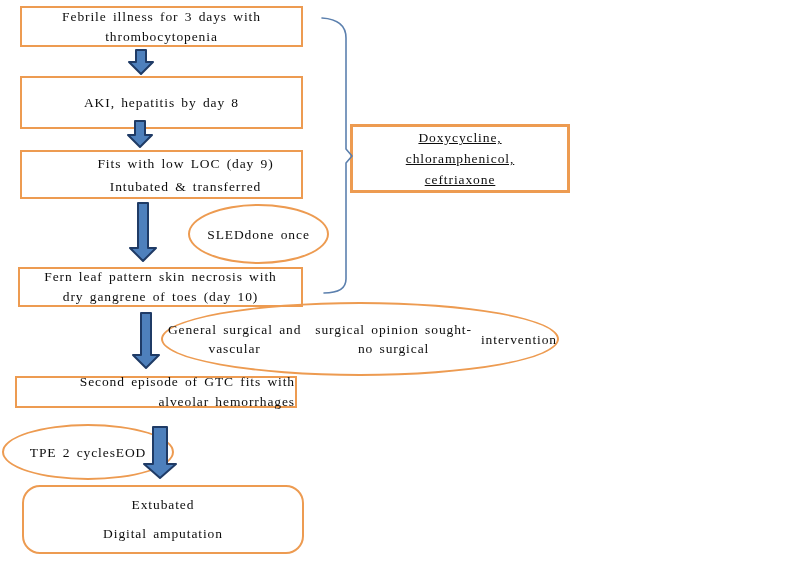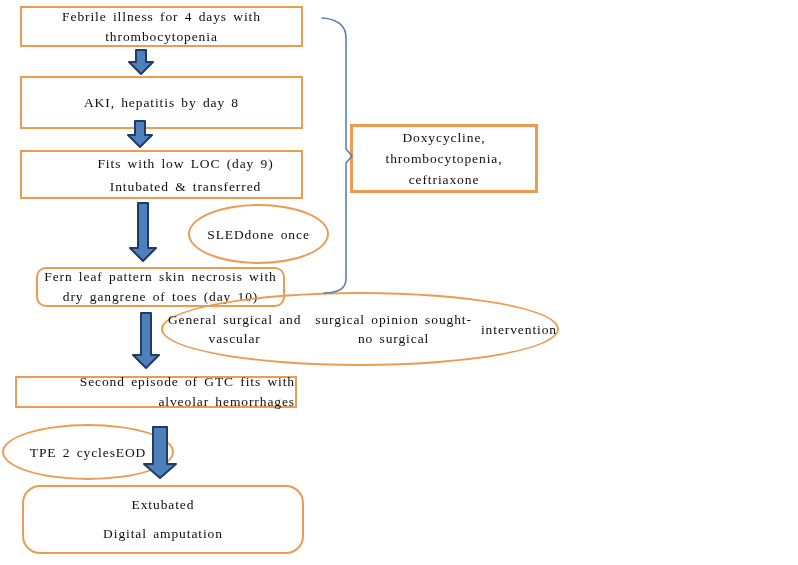--- a/index.html
+++ b/index.html
@@ -15,38 +15,38 @@
   }
   .ellipse{
     position:absolute;border:2px solid #ED9B51;border-radius:50%;background:transparent;
     display:flex;flex-direction:row;justify-content:center;align-items:center;
     text-align:center;font-size:13.5px;line-height:19px;letter-spacing:0.9px;word-spacing:2px;
     box-sizing:border-box;z-index:3;
   }
   #box-febrile   {left:20px;  top:6px;   width:283px; height:41px;}
   #box-aki       {left:20px;  top:76px;  width:283px; height:53px;}
   #box-fits      {left:20px;  top:150px; width:283px; height:49px; line-height:23px;padding-left:48px;}
-  #box-fern      {left:36px;  top:267px; width:249px; height:40px;border-radius:10px;}
+  #box-fern      {left:18px;  top:267px; width:285px; height:40px;}
   #box-gtc       {left:15px;  top:376px; width:282px; height:32px;align-items:flex-end;}
   #box-extubated {left:22px;  top:485px; width:282px; height:69px; line-height:18px;border-radius:18px;}
   #box-extubated .bline + .bline{margin-top:11px;}
-  #box-antibiotics{left:350px;top:124px; width:188px; height:69px; border-width:3px; line-height:21px;}
+  #box-antibiotics{left:350px;top:124px; width:220px; height:69px; border-width:3px; line-height:21px;text-decoration:underline;}
   #ellipse-sled    {left:188px;top:204px;width:141px;height:60px;}
-  #ellipse-surgical{left:161px;top:292px;width:398px;height:74px;}
+  #ellipse-surgical{left:161px;top:302px;width:398px;height:74px;}
   #ellipse-tpe     {left:2px;  top:424px;width:172px;height:56px;}
   #overlay{position:absolute;left:0;top:0;z-index:5;pointer-events:none;}
   .bline{pointer-events:none;}
 </style>
 </head>
 <body>
 
 <div id="canvas">
 
   <div class="box" id="box-febrile">
-    <div class="bline">Febrile illness for 4 days with</div>
+    <div class="bline">Febrile illness for 3 days with</div>
     <div class="bline">thrombocytopenia</div>
   </div>
 
   <div class="box" id="box-aki">
     <div class="bline">AKI, hepatitis by day 8</div>
   </div>
 
   <div class="box" id="box-fits">
     <div class="bline">Fits with low LOC (day 9)</div>
     <div class="bline">Intubated &amp; transferred</div>
@@ -62,21 +62,21 @@
     <div class="bline">alveolar hemorrhages</div>
   </div>
 
   <div class="box" id="box-extubated">
     <div class="bline">Extubated</div>
     <div class="bline">Digital amputation</div>
   </div>
 
   <div class="box" id="box-antibiotics">
     <div class="bline">Doxycycline,</div>
-    <div class="bline">thrombocytopenia,</div>
+    <div class="bline">chloramphenicol,</div>
     <div class="bline">ceftriaxone</div>
   </div>
 
   <div class="ellipse" id="ellipse-sled">
     <div class="bline">SLED</div>
     <div class="bline">done once</div>
   </div>
 
   <div class="ellipse" id="ellipse-surgical">
     <div class="bline">General surgical and vascular</div>

